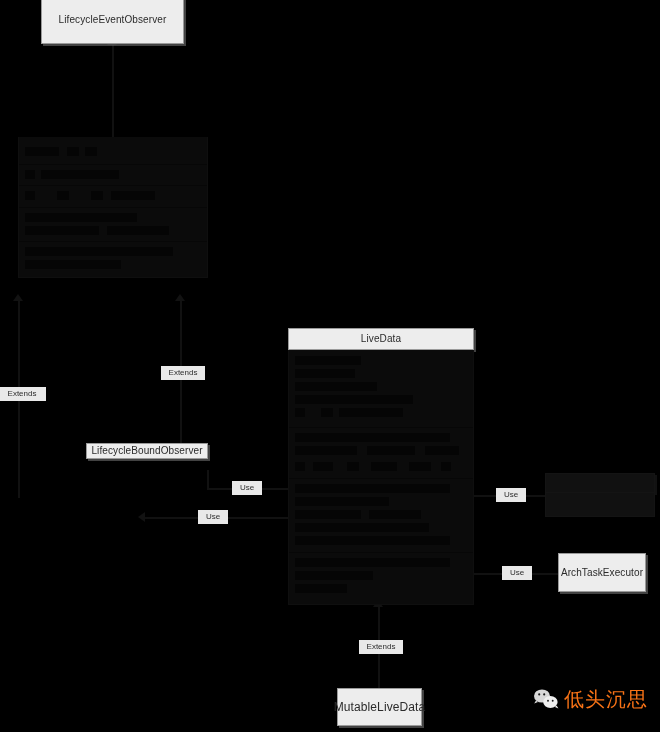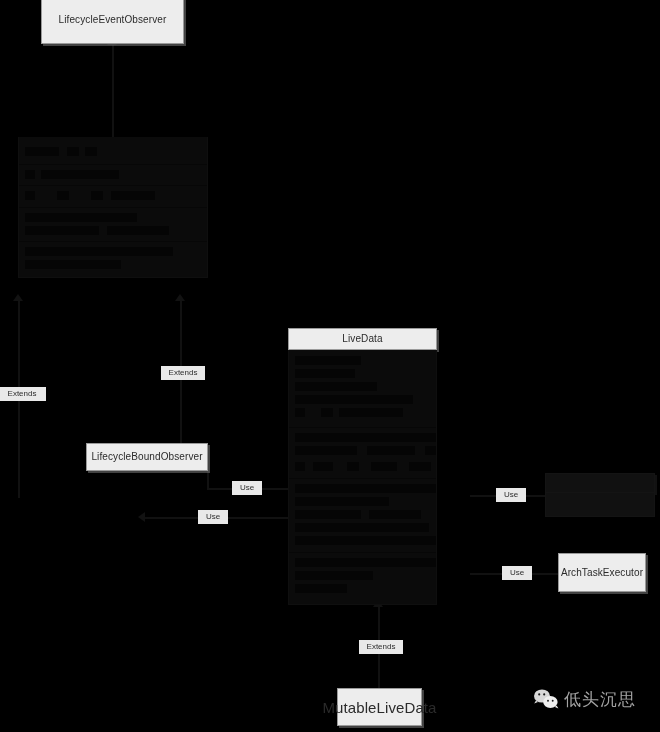--- a/index.html
+++ b/index.html
@@ -59,21 +59,21 @@
   
   .elabel{
     position:absolute;background:#e9e9e9;color:#2c2c2c;
     font-size:8px;line-height:12px;height:14px;
     padding:0 2px;white-space:nowrap;
     display:flex;align-items:center;justify-content:center;
   }
 
   
   .wm{position:absolute;display:flex;align-items:center;gap:5px;}
-  .wm .wmtext{color:#a3a3a3;font-size:17px;line-height:1;letter-spacing:1px;white-space:nowrap;}
+  .wm .wmtext{color:#f97316;font-size:20px;line-height:1;letter-spacing:1px;white-space:nowrap;}
 </style>
 </head>
 <body>
 
 <div id="canvas">
 
   <div class="ln lnv" style="left:112px;top:44px;height:96px;"></div>
   <div class="arrow-up" style="left:107px;top:38px;"></div>
 
   <div class="ln lnv" style="left:18px;top:298px;height:200px;"></div>
@@ -115,26 +115,26 @@
       <div class="rule" style="top:70px;"></div>
       <div class="seg" style="left:6px;top:76px;width:112px;height:9px;"></div>
       <div class="seg" style="left:6px;top:89px;width:74px;height:9px;"></div>
       <div class="seg" style="left:88px;top:89px;width:62px;height:9px;"></div>
       <div class="rule" style="top:104px;"></div>
       <div class="seg" style="left:6px;top:110px;width:148px;height:9px;"></div>
       <div class="seg" style="left:6px;top:123px;width:96px;height:9px;"></div>
     </div>
   </div>
 
-  <div class="cls simple" style="left:86px;top:443px;width:122px;height:28px;">
+  <div class="cls simple" style="left:86px;top:443px;width:122px;height:16px;">
     <div class="hdr">LifecycleBoundObserver</div>
   </div>
 
 
-  <div class="cls" style="left:288px;top:328px;width:149px;height:277px;">
+  <div class="cls" style="left:288px;top:328px;width:186px;height:277px;">
     <div class="hdr" style="height:22px;">LiveData</div>
     <div class="body" style="height:255px;">
       <div class="seg" style="left:6px;top:6px;width:66px;height:9px;"></div>
       <div class="seg" style="left:6px;top:19px;width:60px;height:9px;"></div>
       <div class="seg" style="left:6px;top:32px;width:82px;height:9px;"></div>
       <div class="seg" style="left:6px;top:45px;width:118px;height:9px;"></div>
       <div class="seg" style="left:6px;top:58px;width:10px;height:9px;"></div>
       <div class="seg" style="left:32px;top:58px;width:12px;height:9px;"></div>
       <div class="seg" style="left:50px;top:58px;width:64px;height:9px;"></div>
       <div class="rule" style="top:77px;"></div>
@@ -168,21 +168,21 @@
       
       
     </div>
   </div>
 
   <div class="cls simple" style="left:558px;top:553px;width:88px;height:39px;">
     <div class="hdr" style="font-size:10px;">ArchTaskExecutor</div>
   </div>
 
   <div class="cls simple" style="left:337px;top:688px;width:85px;height:38px;">
-    <div class="hdr" style="font-size:15px;">MutableLiveData</div>
+    <div class="hdr" style="font-size:12px;">MutableLiveData</div>
   </div>
 
   <div class="elabel" style="left:-2px;top:387px;width:44px;">Extends</div>
 
   <div class="elabel" style="left:161px;top:366px;width:40px;">Extends</div>
 
   <div class="elabel" style="left:232px;top:481px;width:26px;">Use</div>
 
   <div class="elabel" style="left:198px;top:510px;width:26px;">Use</div>
 

